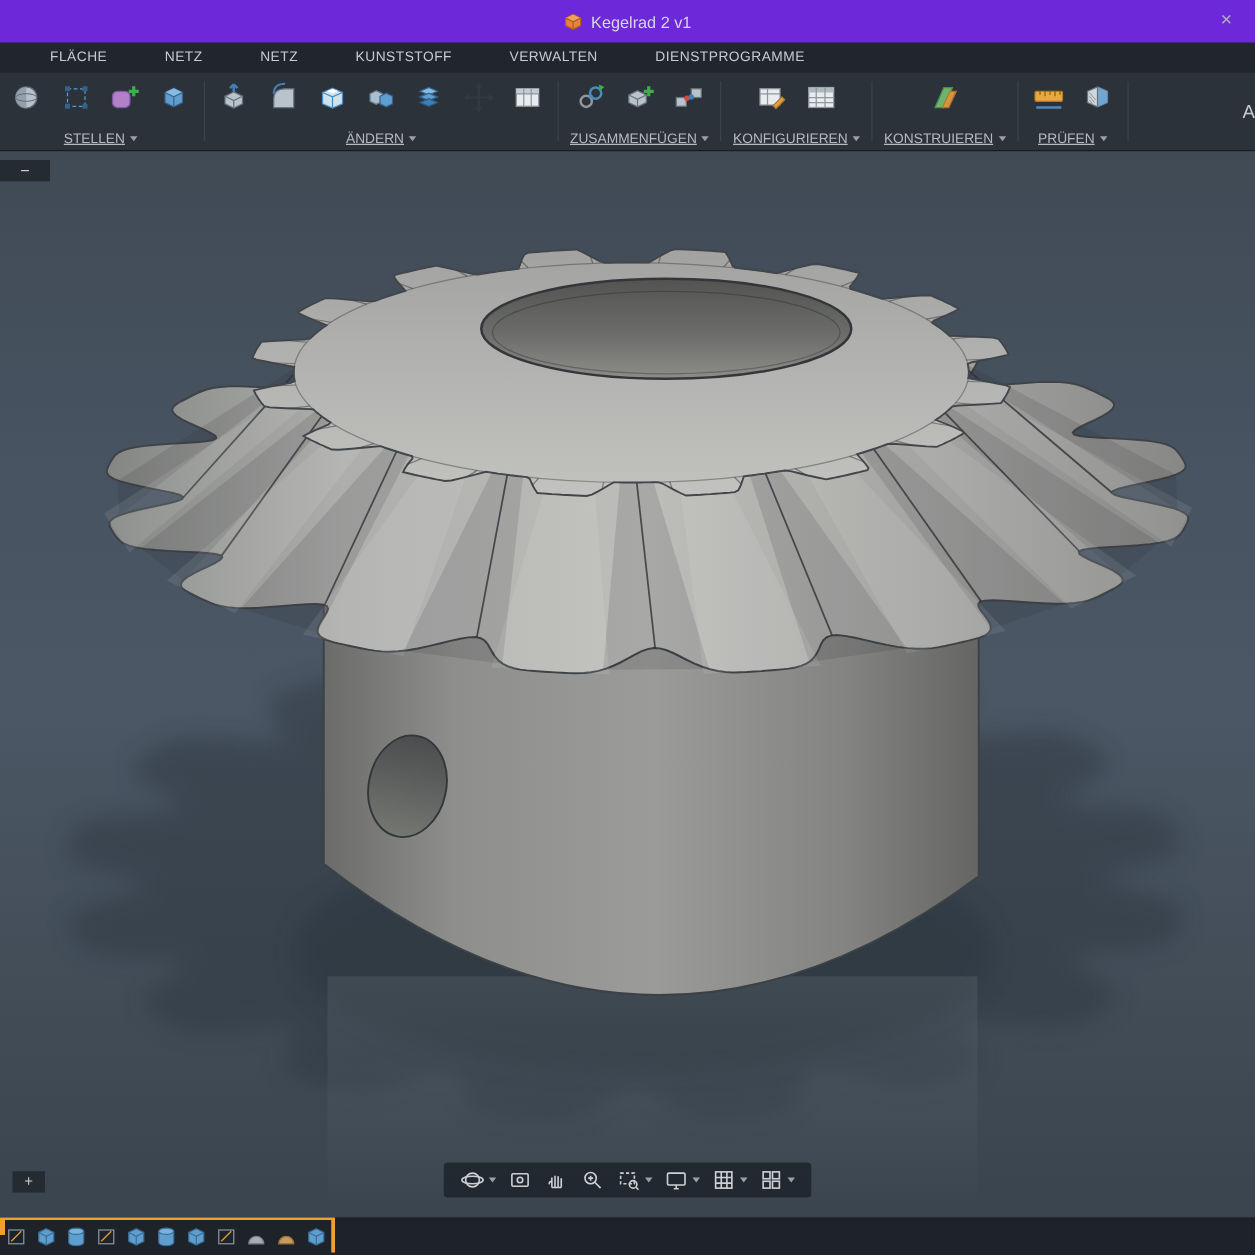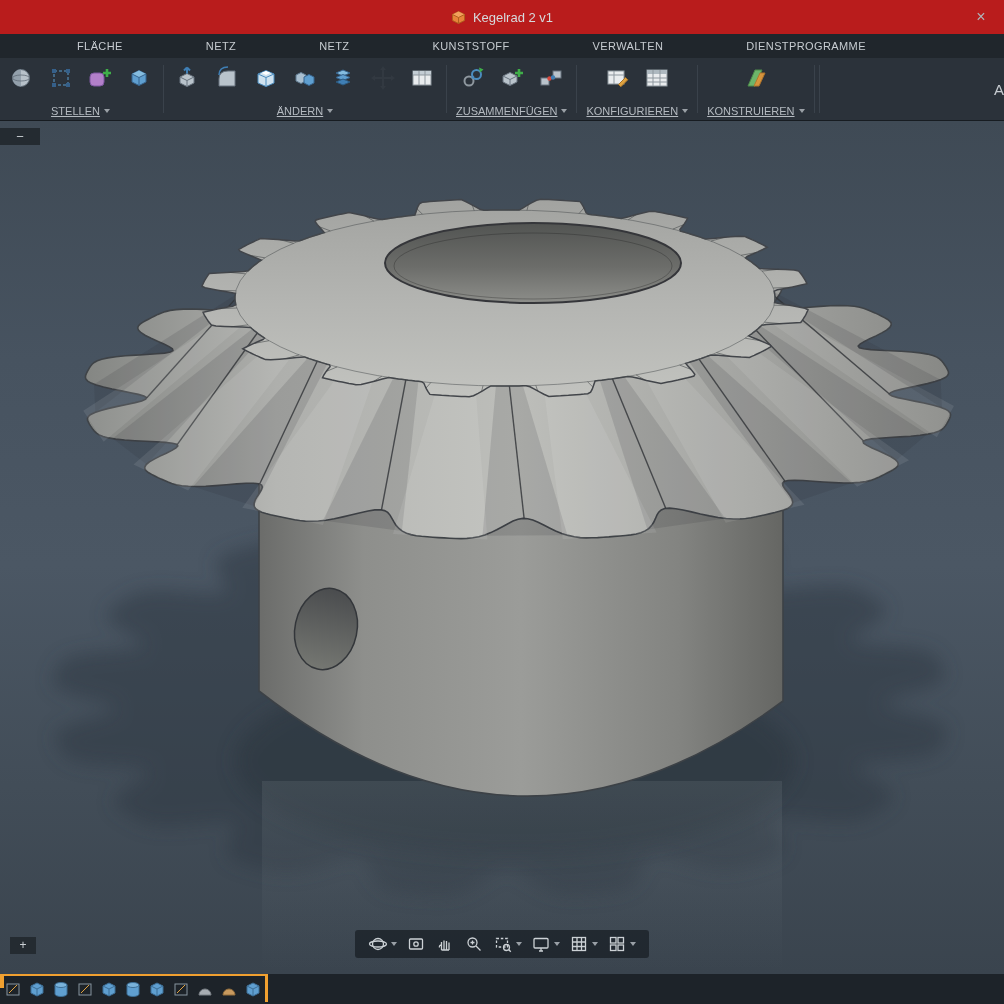--- a/index.html
+++ b/index.html
@@ -6,35 +6,35 @@
   * { box-sizing:border-box; }
   html,body { margin:0; padding:0; }
   body {
     width:1004px; height:1004px; overflow:hidden;
     background:#1d2329;
     font-family:"Liberation Sans", sans-serif;
     user-select:none;
   }
   
   .titlebar {
-    height:34px; background:#b91c1c; position:relative;
+    height:34px; background:#6d28d9; position:relative;
     display:flex; align-items:center; justify-content:center;
   }
   .title-wrap { display:flex; align-items:center; gap:7px; color:#d6dadd; font-size:13px; }
   .close-btn {
     position:absolute; right:10px; top:0; height:100%; width:26px;
     display:flex; align-items:center; justify-content:center;
     background:none; border:none; color:#aeb4b9; font-size:16px; cursor:pointer;
   }
   
   .tabbar {
     height:24px; background:#20262c; display:flex; align-items:center;
     gap:46px; padding-left:40px; font-size:11px; color:#c7ccd1; letter-spacing:.4px;
   }
-  .tab { cursor:pointer; white-space:nowrap;margin-left:37px; }
+  .tab { cursor:pointer; white-space:nowrap; }
   
   .toolbar {
     height:63px; background:#2b323a; display:flex; align-items:stretch;
     overflow:hidden; border-bottom:1px solid #171c21;
   }
   .tgroup { display:flex; flex-direction:column; align-items:center; justify-content:space-between; padding:4px 7px 3px; flex-shrink:0; }
   .ticons { display:flex; gap:9px; align-items:center; }
   .tbtn { width:30px; height:32px; display:flex; align-items:center; justify-content:center; border-radius:2px; cursor:pointer; }
   .tlabel { display:flex; align-items:center; gap:4px; font-size:11px; color:#b4bac0; cursor:pointer; white-space:nowrap;text-decoration:underline; }
   .caret { width:0; height:0; border-left:3.5px solid transparent; border-right:3.5px solid transparent; border-top:4px solid #9aa0a6; display:inline-block; }
@@ -261,20 +261,43 @@
       </div>
     </div>
     <div class="tlabel">
       <span>KONSTRUIEREN</span>
       <span class="caret"></span>
     </div>
   </div>
 
   <div class="tsep"></div>
 
+  <div class="tgroup">
+    <div class="ticons">
+      <div class="tbtn">
+        <svg width="26" height="26" viewBox="0 0 26 26">
+          <rect x="2" y="8" width="22" height="8" rx="1" fill="#e8a93f" stroke="#b07c20"></rect>
+          <path d="M6 8 v3 M10 8 v4 M14 8 v3 M18 8 v4 M22 8 v3" stroke="#8a5f14" fill="none"></path>
+          <path d="M3 21 H23" stroke="#4b8cbe" stroke-width="2"></path>
+        </svg>
+      </div>
+      <div class="tbtn">
+        <svg width="26" height="26" viewBox="0 0 26 26">
+          <path d="M5 8 L13 4.5 L21 8 V17 L13 20.5 L5 17 Z" fill="#cdd6dc" stroke="#68737e"></path>
+          <path d="M13 4.5 L21 8 V17 L13 20.5 Z" fill="#5f9fd0" opacity="0.85"></path>
+          <path d="M13 4.5 V20.5" stroke="#68737e"></path>
+          <path d="M6.5 9 l5 6 M6.5 12 l4 5 M6.5 15 l2.5 3" stroke="#8e979e" stroke-width="0.8" fill="none"></path>
+        </svg>
+      </div>
+    </div>
+    <div class="tlabel">
+      <span>PRÜFEN</span>
+      <span class="caret"></span>
+    </div>
+  </div>
 
   <div class="tsep"></div>
   <span class="overflow-letter">A</span>
 </div>
 
 <div class="canvas">
   <svg id="gear-svg" class="gear" width="1004" height="853" viewBox="0 0 1004 853">
       <defs>
         <linearGradient id="gCone" x1="0" y1="0" x2="1" y2="0">
           <stop offset="0" stop-color="#848683" stop-opacity="1"></stop>

